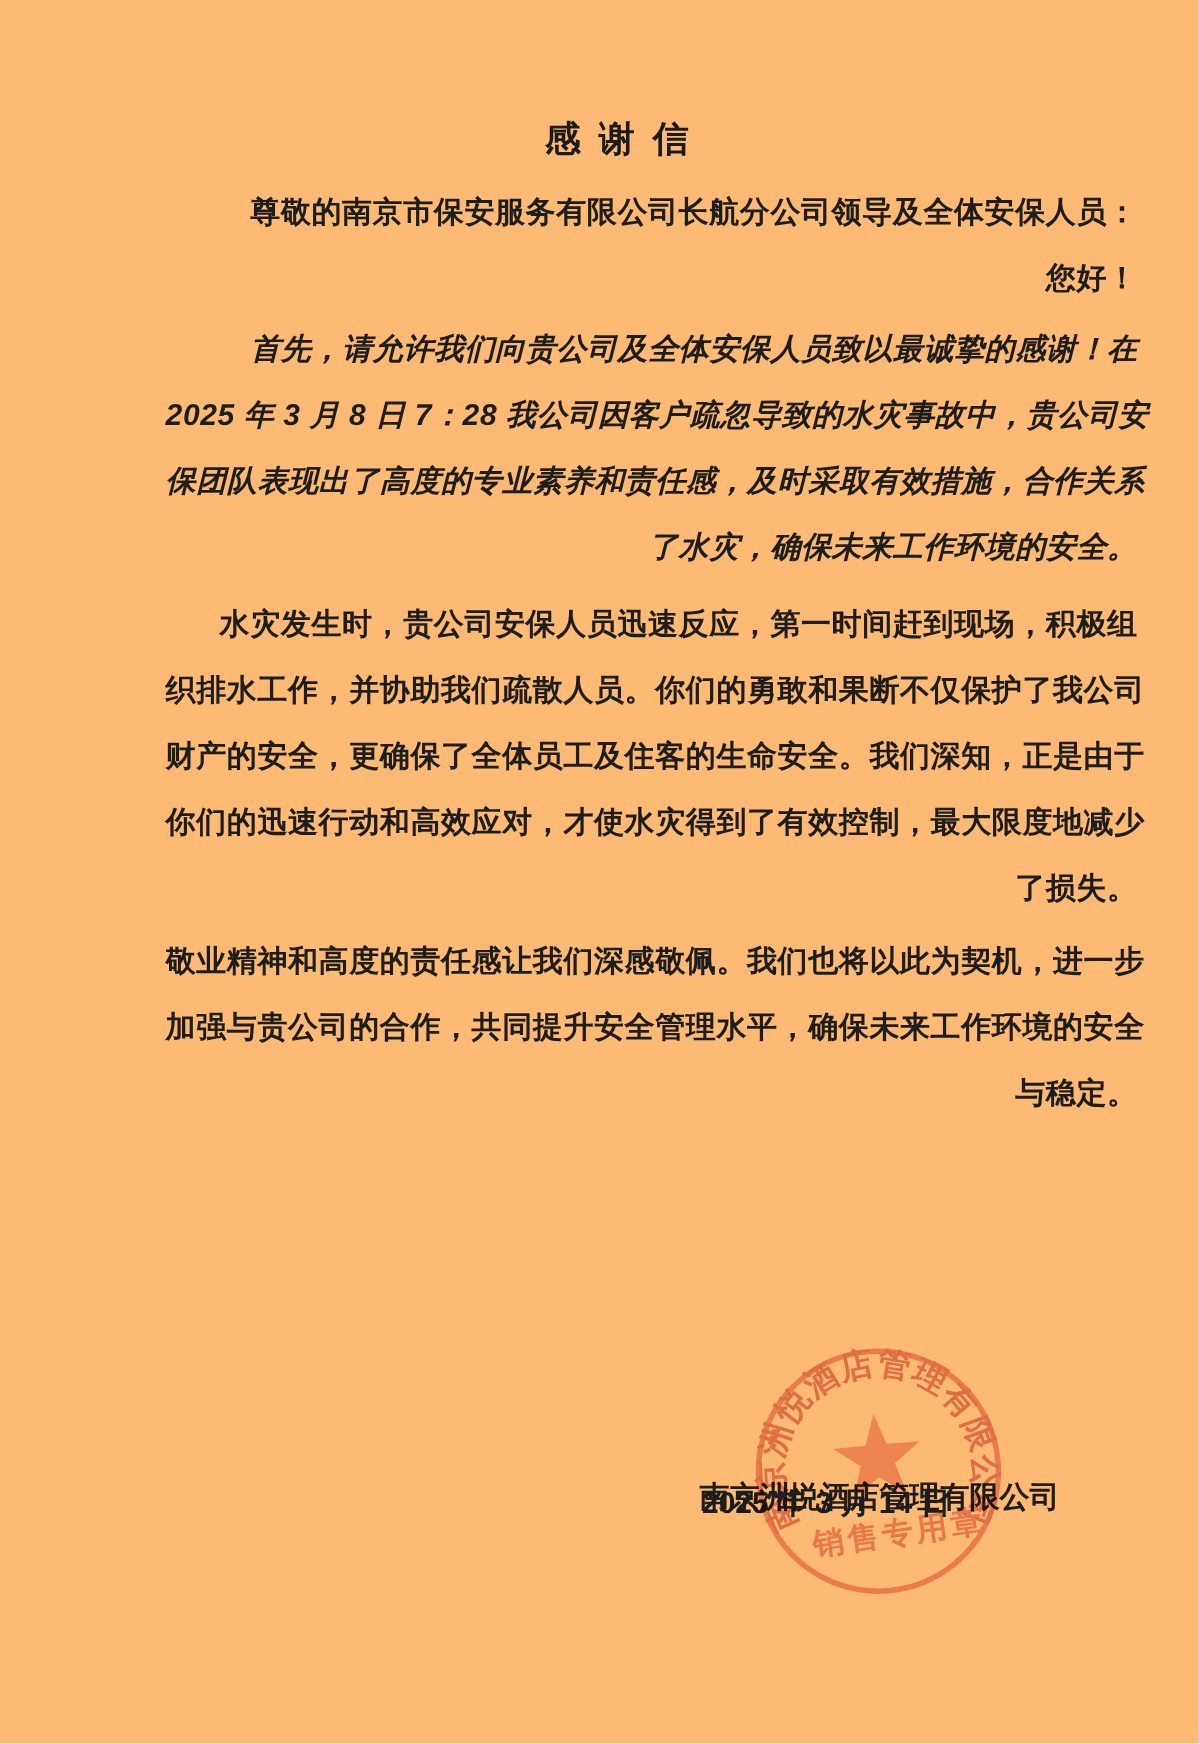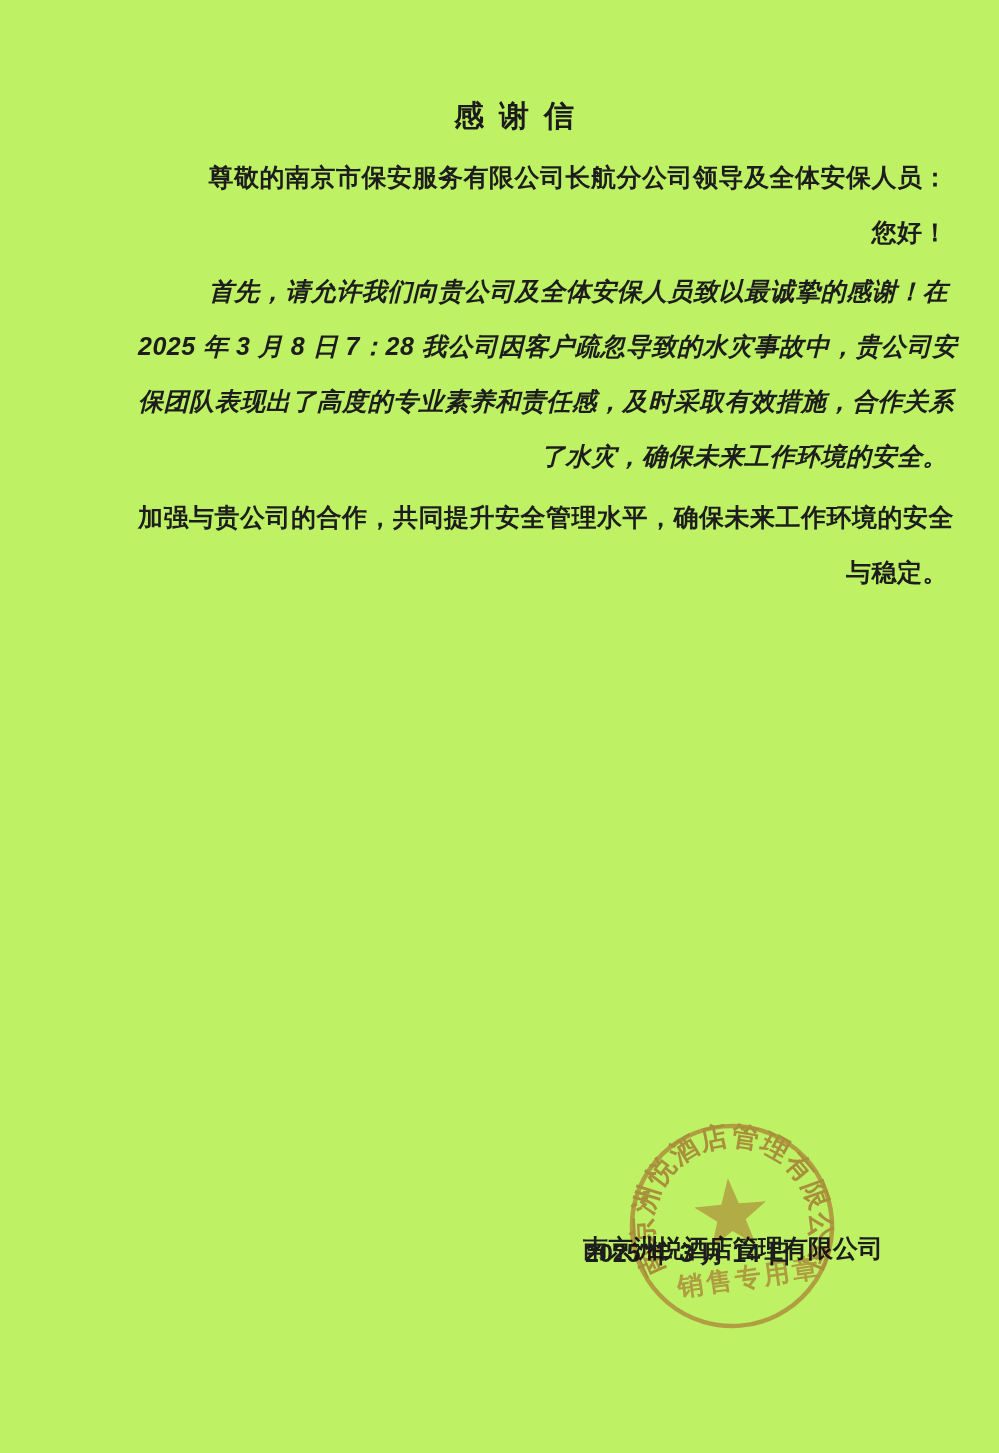--- a/index.html
+++ b/index.html
@@ -6,21 +6,21 @@
     margin: 0;
     padding: 0;
     background: #f2f2f2;
     font-family: "Liberation Sans", "DejaVu Sans", sans-serif;
   }
   .page {
     position: relative;
     width: 999px;
     height: 1453px;
     margin: 0 auto;
-    background: #bef264;
+    background: #fdba74;
     overflow: hidden;
     color: #1d1d1d;
   }
   .title {
     position: absolute;
     top: 96px;
     left: 0;
     width: 100%;
     margin: 0;
     padding-left: 44px;
@@ -94,22 +94,30 @@
     <div class="line indent">尊敬的南京市保安服务有限公司长航分公司领导及全体安保人员：</div>
     <div class="line indent">您好！</div>
 
     <div class="para p1">
       <div class="line indent">首先，请允许我们向贵公司及全体安保人员致以最诚挚的感谢！在</div>
       <div class="line">2025 年 3 月 8 日 7：28 我公司因客户疏忽导致的水灾事故中，贵公司安</div>
       <div class="line">保团队表现出了高度的专业素养和责任感，及时采取有效措施，合作关系</div>
       <div class="line">了水灾，确保未来工作环境的安全。</div>
     </div>
 
+    <div class="para p2">
+      <div class="line indent">水灾发生时，贵公司安保人员迅速反应，第一时间赶到现场，积极组</div>
+      <div class="line">织排水工作，并协助我们疏散人员。你们的勇敢和果断不仅保护了我公司</div>
+      <div class="line">财产的安全，更确保了全体员工及住客的生命安全。我们深知，正是由于</div>
+      <div class="line">你们的迅速行动和高效应对，才使水灾得到了有效控制，最大限度地减少</div>
+      <div class="line">了损失。</div>
+    </div>
 
     <div class="para p3">
+      <div class="line">敬业精神和高度的责任感让我们深感敬佩。我们也将以此为契机，进一步</div>
       <div class="line">加强与贵公司的合作，共同提升安全管理水平，确保未来工作环境的安全</div>
       <div class="line">与稳定。</div>
     </div>
 
 
   </div>
 
   <svg class="stamp" viewBox="-108 -108 216 216" xmlns="http://www.w3.org/2000/svg">
     <g transform="rotate(-5)" opacity="0.9">
       <circle cx="0" cy="0" r="100" fill="none" stroke-width="4.5" stroke="#ea9694"></circle>

